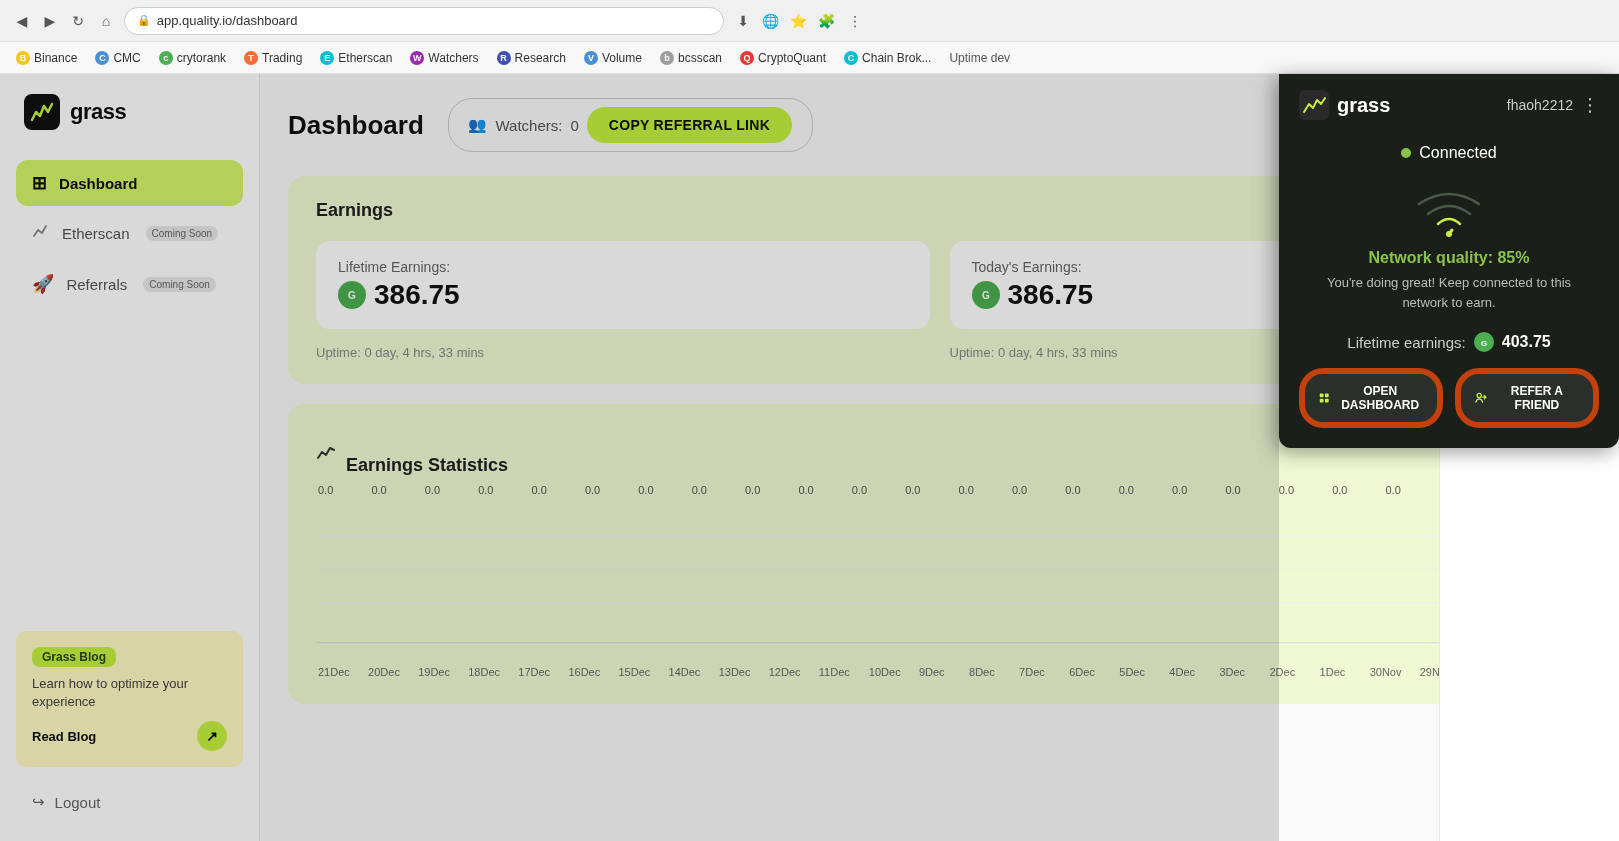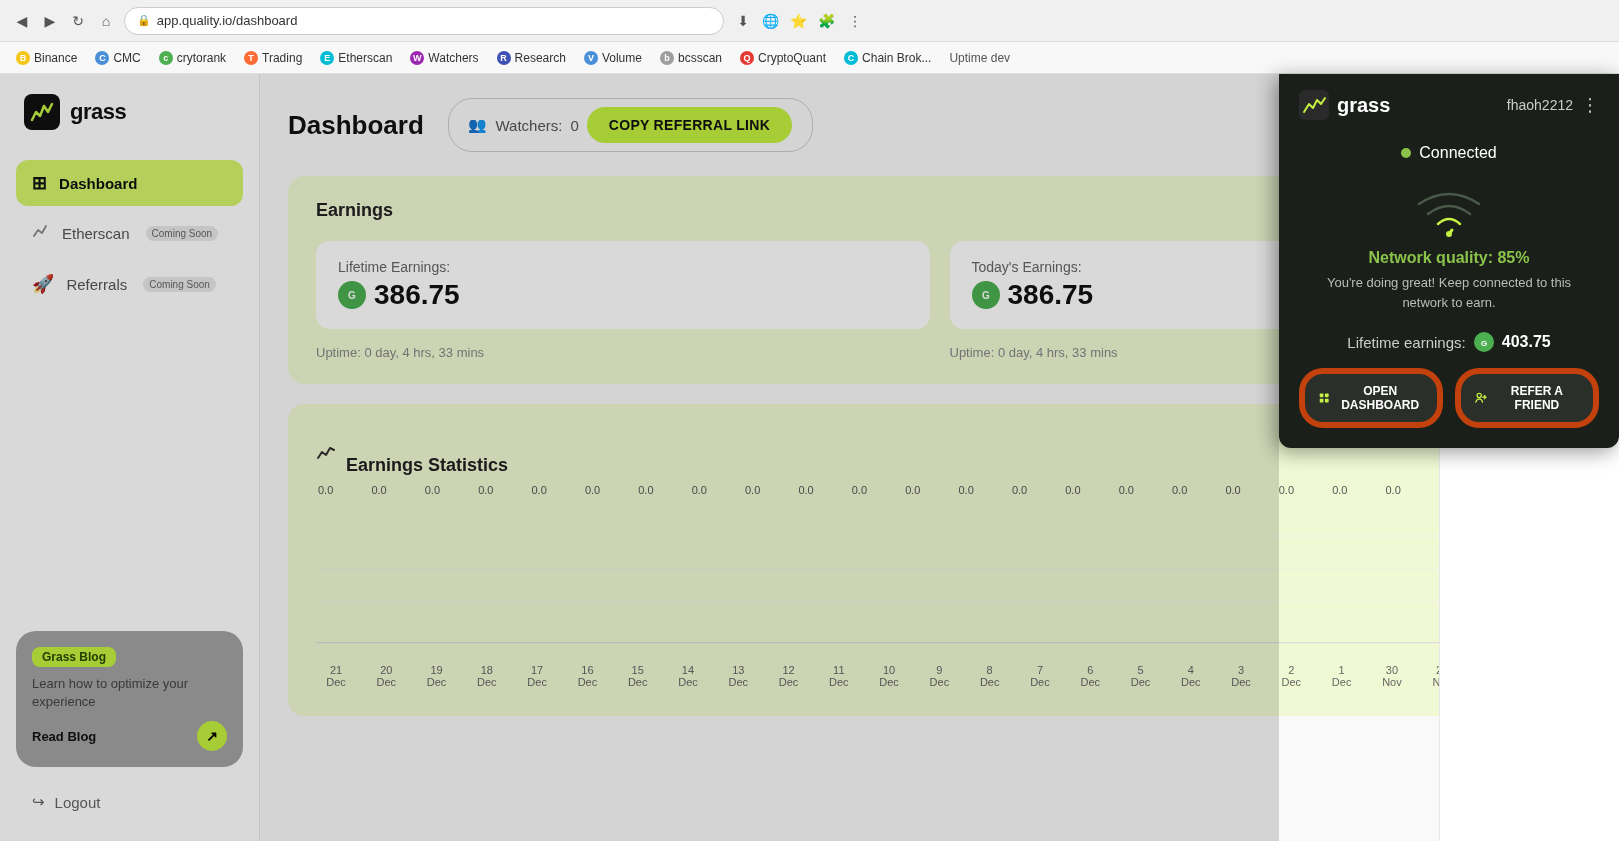--- a/index.html
+++ b/index.html
@@ -124,22 +124,22 @@
       background: #e8e8e8;
       color: #666;
       padding: 2px 6px;
       border-radius: 8px;
       margin-left: 4px;
     }
     .nav-icon { font-size: 18px; }
 
     .sidebar-bottom { margin-top: auto; }
     .blog-card {
-      background: #a3a3a3;
-      border-radius: 20px;
+      background: #fef9c3;
+      border-radius: 10px;
       padding: 16px;
       margin-bottom: 16px;
     }
     .blog-tag {
       background: #c5f140;
       color: #2a4a00;
       font-size: 12px;
       font-weight: 700;
       padding: 3px 10px;
       border-radius: 8px;
@@ -296,21 +296,21 @@
       font-size: 15px;
       font-weight: 600;
       color: #111;
       cursor: pointer;
       background: none;
       border: none;
     }
     .chart-val { color: #444; }
     .date-col {
       display: flex;
-      flex-direction: column;
+      flex-direction: row;
       align-items: center;
       font-size: 11px;
       color: #666;
       min-width: 36px;
     }
     .date-col.highlight {
       background: #c5f140;
       border-radius: 6px;
       padding: 2px 4px;
       color: #111;

